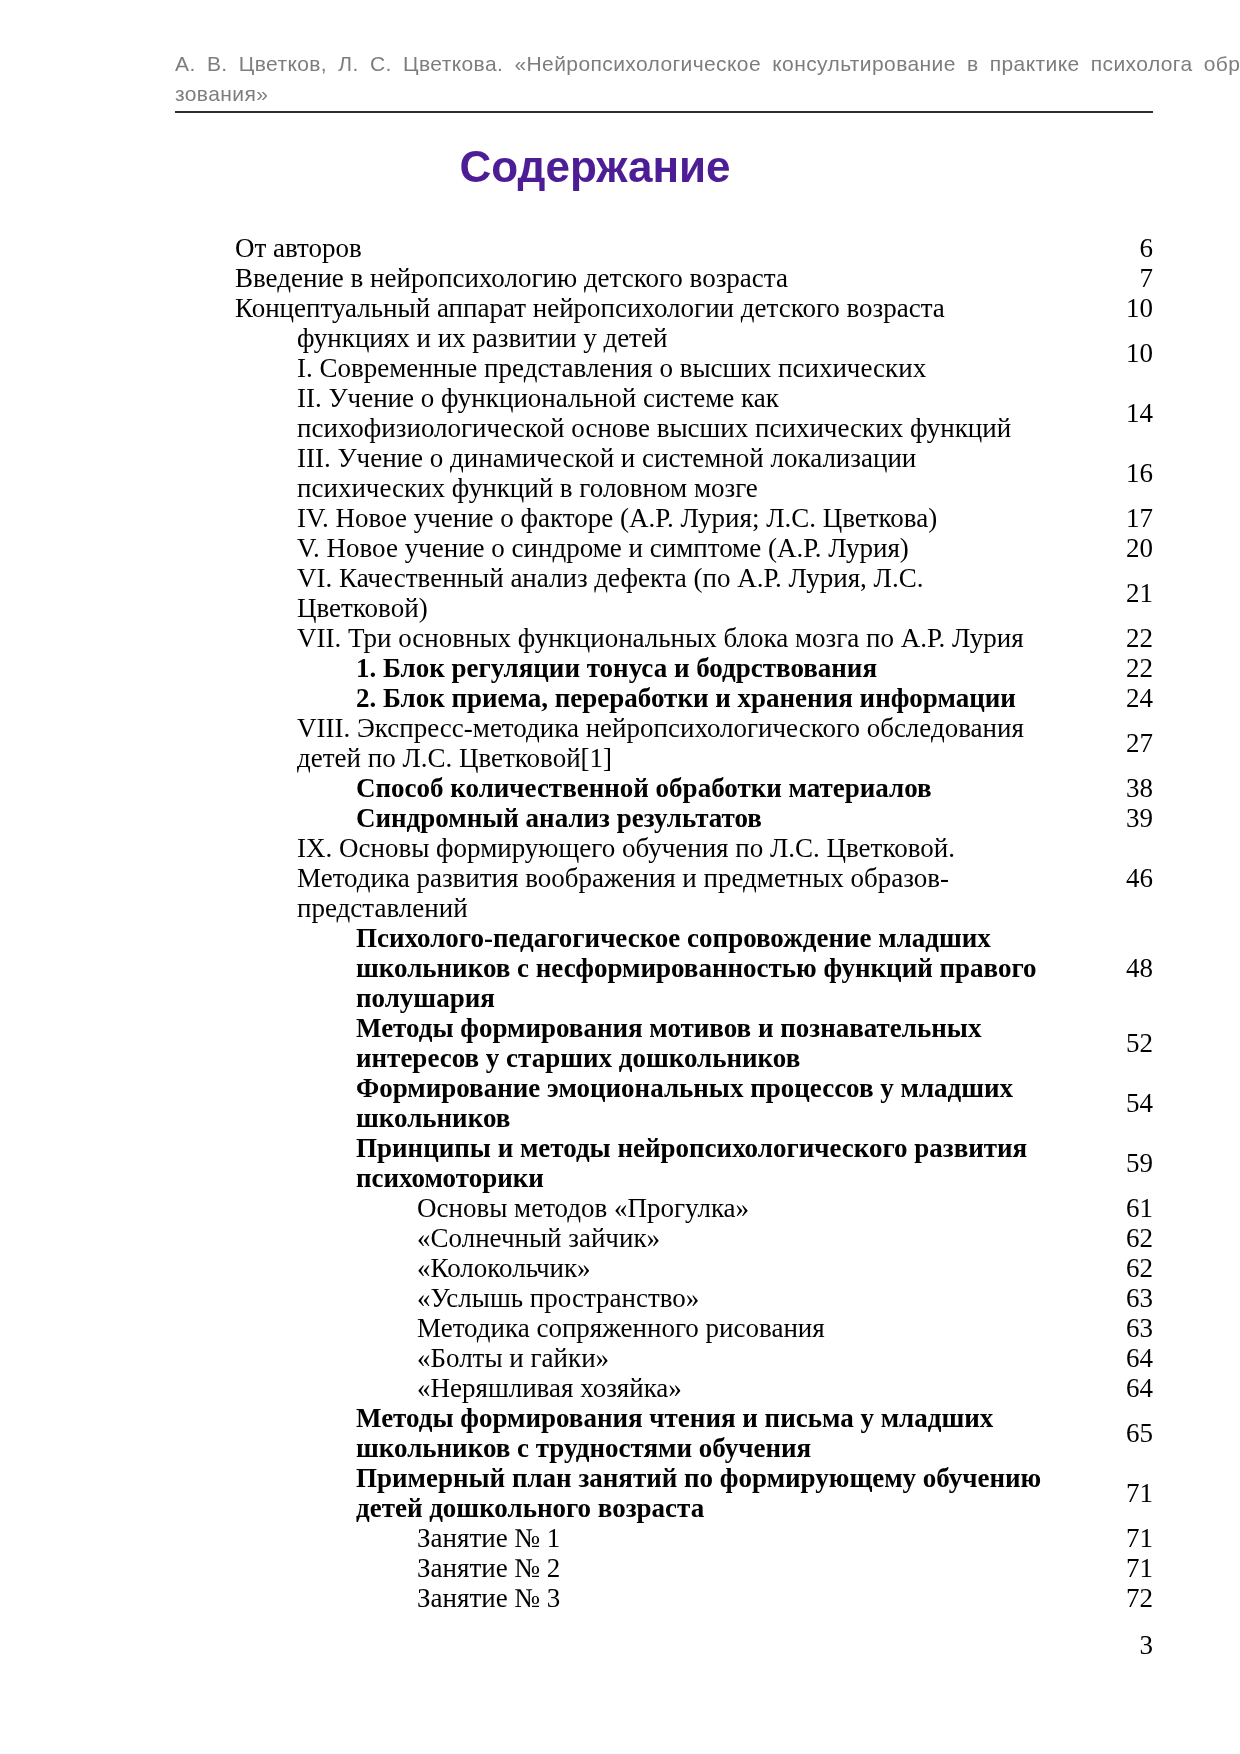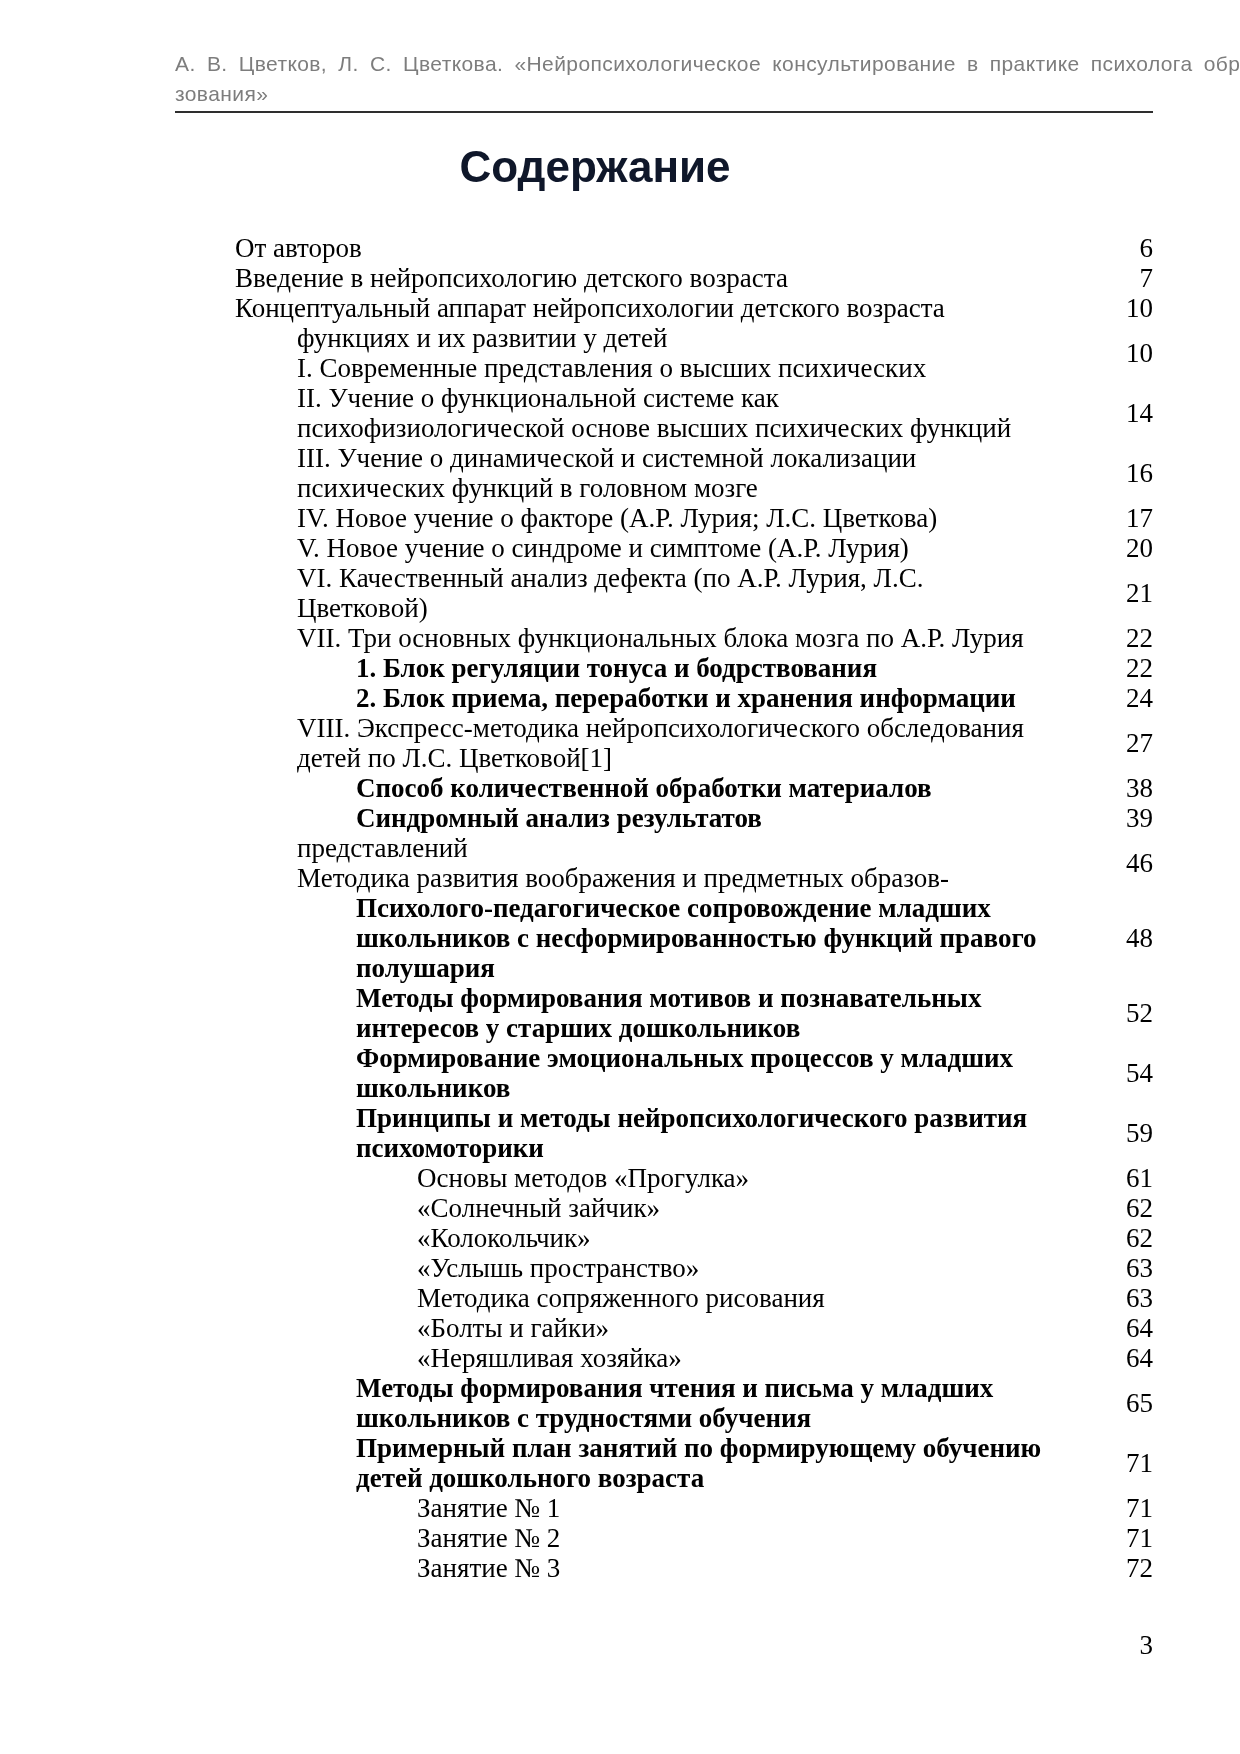--- a/index.html
+++ b/index.html
@@ -36,21 +36,21 @@
   .page-title {
     position: absolute;
     left: 175px;
     top: 143px;
     width: 840px;
     text-align: center;
     font-family: "Liberation Sans", sans-serif;
     font-weight: bold;
     font-size: 44px;
     line-height: 48px;
-    color: #0f172a;
+    color: #4c1d95;
   }
   .toc {
     position: absolute;
     left: 175px;
     top: 233px;
     width: 978px;
     font-size: 27px;
     line-height: 30px;
   }
   .toc-row {
@@ -182,22 +182,23 @@
     <div class="toc-page">38</div>
   </div>
       <div class="toc-row">
     <div class="toc-text indent-2">
           <div>Синдромный анализ результатов</div>
         </div>
     <div class="toc-page">39</div>
   </div>
       <div class="toc-row">
     <div class="toc-text indent-1">
+          <div>IX. Основы формирующего обучения по Л.С. Цветковой.</div>
+          <div>Методика развития воображения и предметных образов-</div>
           <div>представлений</div>
-          <div>Методика развития воображения и предметных образов-</div>
         </div>
     <div class="toc-page">46</div>
   </div>
       <div class="toc-row">
     <div class="toc-text indent-2">
           <div>Психолого-педагогическое сопровождение младших</div>
           <div>школьников с несформированностью функций правого</div>
           <div>полушария</div>
         </div>
     <div class="toc-page">48</div>

